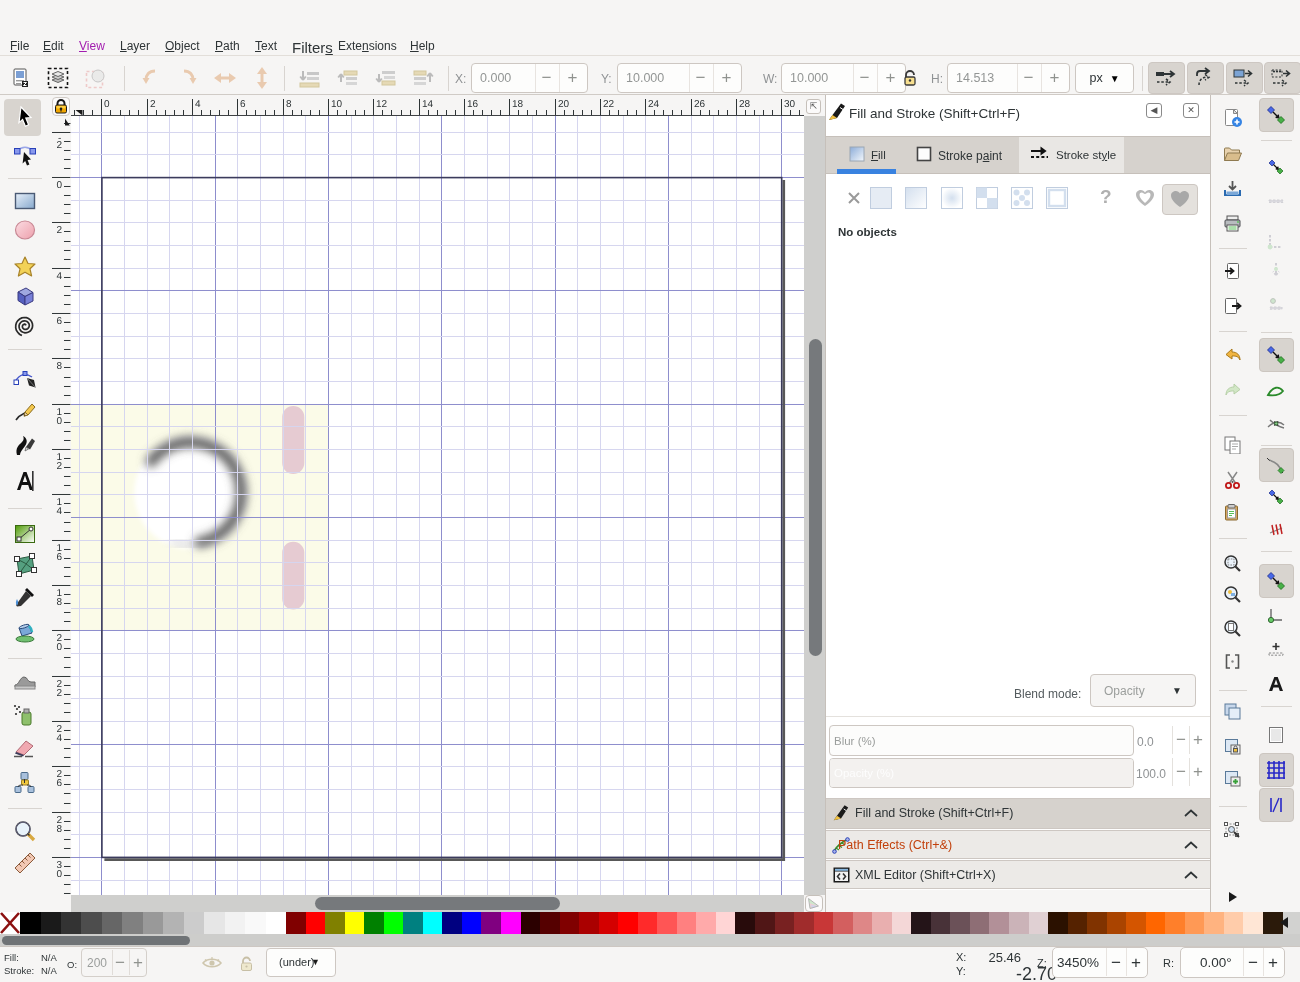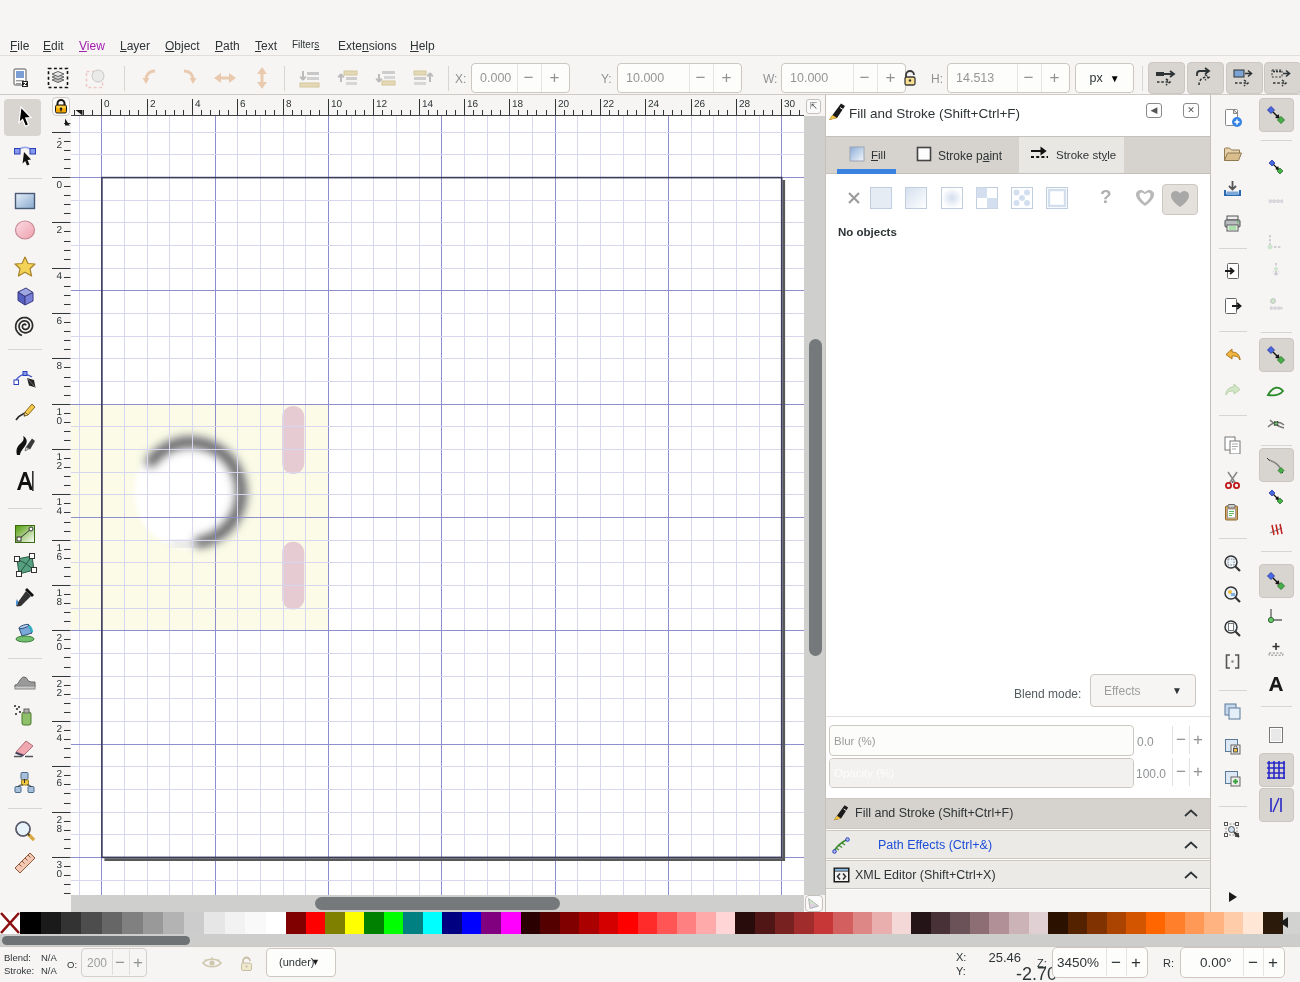--- a/index.html
+++ b/index.html
@@ -14,21 +14,21 @@
 <div id="app">
 <div class="abs" style="left:0;top:32px;width:1300px;height:30px;background:#f6f5f4"></div>
 <div class="sep-h" style="left:0;top:54.5px;width:1300px;background:#e2ded9"></div>
 <div class="abs" style="left:10px;top:39px;font-size:12px;color:#2e3436"><span style="text-decoration:underline">F</span>ile</div>
 <div class="abs" style="left:43px;top:39px;font-size:12px;color:#2e3436"><span style="text-decoration:underline">E</span>dit</div>
 <div class="abs" style="left:79px;top:39px;font-size:12px;color:#a21caf"><span style="text-decoration:underline">V</span>iew</div>
 <div class="abs" style="left:120px;top:39px;font-size:12px;color:#2e3436"><span style="text-decoration:underline">L</span>ayer</div>
 <div class="abs" style="left:165px;top:39px;font-size:12px;color:#2e3436"><span style="text-decoration:underline">O</span>bject</div>
 <div class="abs" style="left:215px;top:39px;font-size:12px;color:#2e3436"><span style="text-decoration:underline">P</span>ath</div>
 <div class="abs" style="left:255px;top:39px;font-size:12px;color:#2e3436"><span style="text-decoration:underline">T</span>ext</div>
-<div class="abs" style="left:292px;top:39px;font-size:10px;color:#2e3436">Filter<span style="text-decoration:underline">s</span></div>
+<div class="abs" style="left:292px;top:39px;font-size:15px;color:#2e3436">Filter<span style="text-decoration:underline">s</span></div>
 <div class="abs" style="left:338px;top:39px;font-size:12px;color:#2e3436">Exte<span style="text-decoration:underline">n</span>sions</div>
 <div class="abs" style="left:410px;top:39px;font-size:12px;color:#2e3436"><span style="text-decoration:underline">H</span>elp</div>
 <div class="abs" style="left:0;top:62px;width:1300px;height:33px;background:#f6f5f4;border-bottom:1px solid #d0cbc6"></div>
 <div class="sep-v" style="left:124px;top:66px;height:25px"></div>
 <div class="sep-v" style="left:284px;top:66px;height:25px"></div>
 <div class="sep-v" style="left:448px;top:66px;height:25px"></div>
 <div class="sep-v" style="left:1142px;top:66px;height:25px"></div>
 <div class="ic" style="left:11px;top:68px;width:20px;height:20px">
       <svg width="20" height="20" viewBox="0 0 20 20" style="">
         <rect x="3" y="1" width="12" height="16" rx="1" fill="#fff" stroke="#555"></rect>
@@ -123,21 +123,21 @@
       <svg width="21" height="20" viewBox="0 0 21 20" style="">
         <g opacity="0.75">
           <path d="M17 14 v-9 M17 5 l-2.8 3.5 M17 5 l2.8 3.5" stroke="#a8a8a8" stroke-width="2" fill="none"></path>
           <rect x="1" y="3" width="12" height="4" fill="#e0d0a0" stroke="#c8b880"></rect>
           <rect x="1" y="9" width="12" height="3" fill="#c0c0c0"></rect>
           <rect x="1" y="14" width="12" height="3" fill="#cccccc"></rect>
         </g>
       </svg>
     </div>
 <div class="abs" style="left:455px;top:72px;font-size:12px;color:#8f9294">X:</div>
-    <div class="entry" style="left:471px;top:63px;width:99px;height:30px">
+    <div class="entry" style="left:471px;top:63px;width:117px;height:30px">
       <span style="padding-left:8px">0.000</span>
 <span class="spinbtn" style="position:absolute;right:30px;width:22px;height:28px;border-left:1px solid #e8e4e0">−</span>
 <span class="spinbtn" style="position:absolute;right:2px;width:26px;height:28px;border-left:1px solid #e8e4e0">+</span>
     </div>
 <div class="abs" style="left:601px;top:72px;font-size:12px;color:#8f9294">Y:</div>
     <div class="entry" style="left:617px;top:63px;width:125px;height:30px">
       <span style="padding-left:8px">10.000</span>
 <span class="spinbtn" style="position:absolute;right:30px;width:22px;height:28px;border-left:1px solid #e8e4e0">−</span>
 <span class="spinbtn" style="position:absolute;right:2px;width:26px;height:28px;border-left:1px solid #e8e4e0">+</span>
     </div>
@@ -796,21 +796,21 @@
 <svg width="22" height="20" viewBox="0 0 22 20" style="position:absolute;left:1134px;top:188px">
       <path d="M11 18 C5 14 2 10 2 6.5 C2 3.5 4.5 2 6.8 2 C8.6 2 10.2 3 11 4.6 C11.8 3 13.4 2 15.2 2 C17.5 2 20 3.5 20 6.5 C20 10 17 14 11 18 Z M11 15 C14 12.5 16.5 9.5 16.5 7 C16.5 5.2 15.3 4.5 14.4 4.5 C12.8 4.5 12.2 6 11 6 C9.8 6 9.2 4.5 7.6 4.5 C6.7 4.5 5.5 5.2 5.5 7 C5.5 9.5 8 12.5 11 15 Z" fill="#b8b8b8" fill-rule="evenodd"></path>
     </svg>
 <div class="abs" style="left:1162px;top:184px;width:36px;height:31px;background:#e4e1dd;border:1px solid #cdc7c2;border-radius:4px"></div>
 <svg width="22" height="20" viewBox="0 0 22 20" style="position:absolute;left:1169px;top:189px">
       <path d="M11 18 C5 14 2 10 2 6.5 C2 3.5 4.5 2 6.8 2 C8.6 2 10.2 3 11 4.6 C11.8 3 13.4 2 15.2 2 C17.5 2 20 3.5 20 6.5 C20 10 17 14 11 18 Z" fill="#a8a8a8"></path>
     </svg>
 <div class="abs" style="left:838px;top:226px;font-size:11.5px;font-weight:bold;color:#2e3436">No objects</div>
 <div class="abs" style="left:1014px;top:687px;font-size:12px;color:#545b5e">Blend mode:</div>
 <div class="abs" style="left:1090px;top:674px;width:106px;height:33px;background:#f6f5f4;border:1px solid #cdc7c2;border-radius:4px;display:flex;align-items:center;font-size:12px;color:#9b9e9c">
-      <span style="padding-left:13px">Effects</span>
+      <span style="padding-left:13px">Opacity</span>
       <span style="position:absolute;right:13px;font-size:10px;color:#2e3436">▼</span>
     </div>
 <div class="sep-h" style="left:826px;top:716px;width:384px;background:#e4e1dd"></div>
 <div class="abs" style="left:828.5px;top:725px;width:305px;height:30.5px;background:#fcfcfb;border:1px solid #cdc7c2;border-radius:4px"></div>
 <div class="abs" style="left:834px;top:735px;font-size:11.5px;color:#9b9e9c">Blur (%)</div>
 <div class="abs" style="left:1137px;top:735px;font-size:12px;color:#8f9294">0.0</div>
 <div class="abs" style="left:828.5px;top:757.5px;width:305px;height:30.5px;background:#fcfcfb;border:1px solid #cdc7c2;border-radius:4px"></div>
 <div class="abs" style="left:829.5px;top:758.5px;width:303px;height:28.5px;background:#f3f1ef;border-radius:3px"></div>
 <div class="abs" style="left:834px;top:767px;font-size:11.5px;color:#fdfdfd">Opacity (%)</div>
 <div class="abs" style="left:1136px;top:767px;font-size:12px;color:#8f9294">100.0</div>
@@ -836,21 +836,21 @@
     </svg>
 <div class="abs" style="left:826px;top:830px;width:384px;height:29px;background:#eceae7;border-top:1px solid #cdc7c2;border-bottom:1px solid #cdc7c2"></div>
 <div class="ic" style="left:832px;top:836px;width:18px;height:18px">
       <svg width="18" height="18" viewBox="0 0 18 18" style="">
         <path d="M2 15 C6 8 12 5 16 3" stroke="#3a8a2a" stroke-width="1.6" fill="none"></path>
         <path d="M4 12 l3 2 M7 9.5 l3 2 M10 7 l3 2" stroke="#3a8a2a" stroke-width="1.2"></path>
         <circle cx="2.5" cy="15.5" r="1.8" fill="#aab4ec" stroke="#2840b8"></circle>
         <circle cx="15.5" cy="3.5" r="1.8" fill="#aab4ec" stroke="#2840b8"></circle>
       </svg>
     </div>
-<div class="abs" style="left:878px;top:838px;font-size:12.5px;color:#1d4ed8">Path Effects (Ctrl+&amp;)</div>
+<div class="abs" style="left:838px;top:838px;font-size:12.5px;color:#c2410c">Path Effects (Ctrl+&amp;)</div>
 <svg width="14" height="8" viewBox="0 0 14 8" style="position:absolute;left:1184px;top:841px">
       <path d="M1 7 L7 1.5 L13 7" stroke="#2e3436" stroke-width="1.7" fill="none"></path>
     </svg>
 <div class="abs" style="left:826px;top:860px;width:384px;height:29px;background:#eceae7;border-top:1px solid #cdc7c2;border-bottom:1px solid #cdc7c2"></div>
 <div class="ic" style="left:832px;top:866px;width:18px;height:18px">
       <svg width="17" height="16" viewBox="0 0 17 16" style="">
         <rect x="0.5" y="0.5" width="16" height="15" fill="#1a1a1a"></rect>
         <rect x="2" y="4.5" width="13" height="9.5" fill="#f2f2f2"></rect>
         <rect x="2" y="1.8" width="13" height="2" fill="#88b8e0"></rect>
         <path d="M7 6.5 L4.5 9.5 L7 12.5 M10 6.5 L12.5 9.5 L10 12.5" stroke="#333" stroke-width="1.6" fill="none"></path>
@@ -1214,21 +1214,21 @@
 <div class="abs" style="left:1204.4px;top:912px;width:19.64px;height:22px;background:#ffb380"></div>
 <div class="abs" style="left:1223.9px;top:912px;width:19.64px;height:22px;background:#ffccaa"></div>
 <div class="abs" style="left:1243.4px;top:912px;width:19.64px;height:22px;background:#ffe6d5"></div>
 <div class="abs" style="left:1263.0px;top:912px;width:19.64px;height:22px;background:#2b1a0a"></div>
 <svg width="11" height="13" viewBox="0 0 11 13" style="position:absolute;left:1278px;top:916px">
       <path d="M10 1 L2 6.5 L10 12 Z" fill="#1a1a1a"></path>
     </svg>
 <div class="abs" style="left:0;top:934px;width:1300px;height:12px;background:#cdcdcb"></div>
 <div class="abs" style="left:2px;top:935.5px;width:188px;height:9px;background:#6f7376;border-radius:5px"></div>
 <div class="abs" style="left:0;top:946px;width:1300px;height:36px;background:#f6f5f4;border-top:1px solid #cdc7c2"></div>
-<div class="abs" style="left:4px;top:952px;font-size:9.5px">Blend:</div>
+<div class="abs" style="left:4px;top:952px;font-size:9.5px">Fill:</div>
 <div class="abs" style="left:41px;top:952px;font-size:9.5px">N/A</div>
 <div class="abs" style="left:4px;top:965px;font-size:9.5px">Stroke:</div>
 <div class="abs" style="left:41px;top:965px;font-size:9.5px">N/A</div>
 <div class="abs" style="left:67px;top:959px;font-size:9.5px">O:</div>
 <div class="abs" style="left:81px;top:948px;width:66px;height:29px;border:1px solid #d4cfca;border-radius:4px;background:#f6f5f4"></div>
 <div class="abs" style="left:87px;top:956px;font-size:12px;color:#9b9e9c">200</div>
 <div class="abs spinbtn" style="position:absolute;left:113px;top:951px;width:14px;height:24px">−</div>
 <div class="abs spinbtn" style="position:absolute;left:131px;top:951px;width:14px;height:24px">+</div>
 <div class="sep-v" style="left:112px;top:950px;height:25px;background:#e0dcd8"></div>
 <div class="sep-v" style="left:129px;top:950px;height:25px;background:#e0dcd8"></div>

